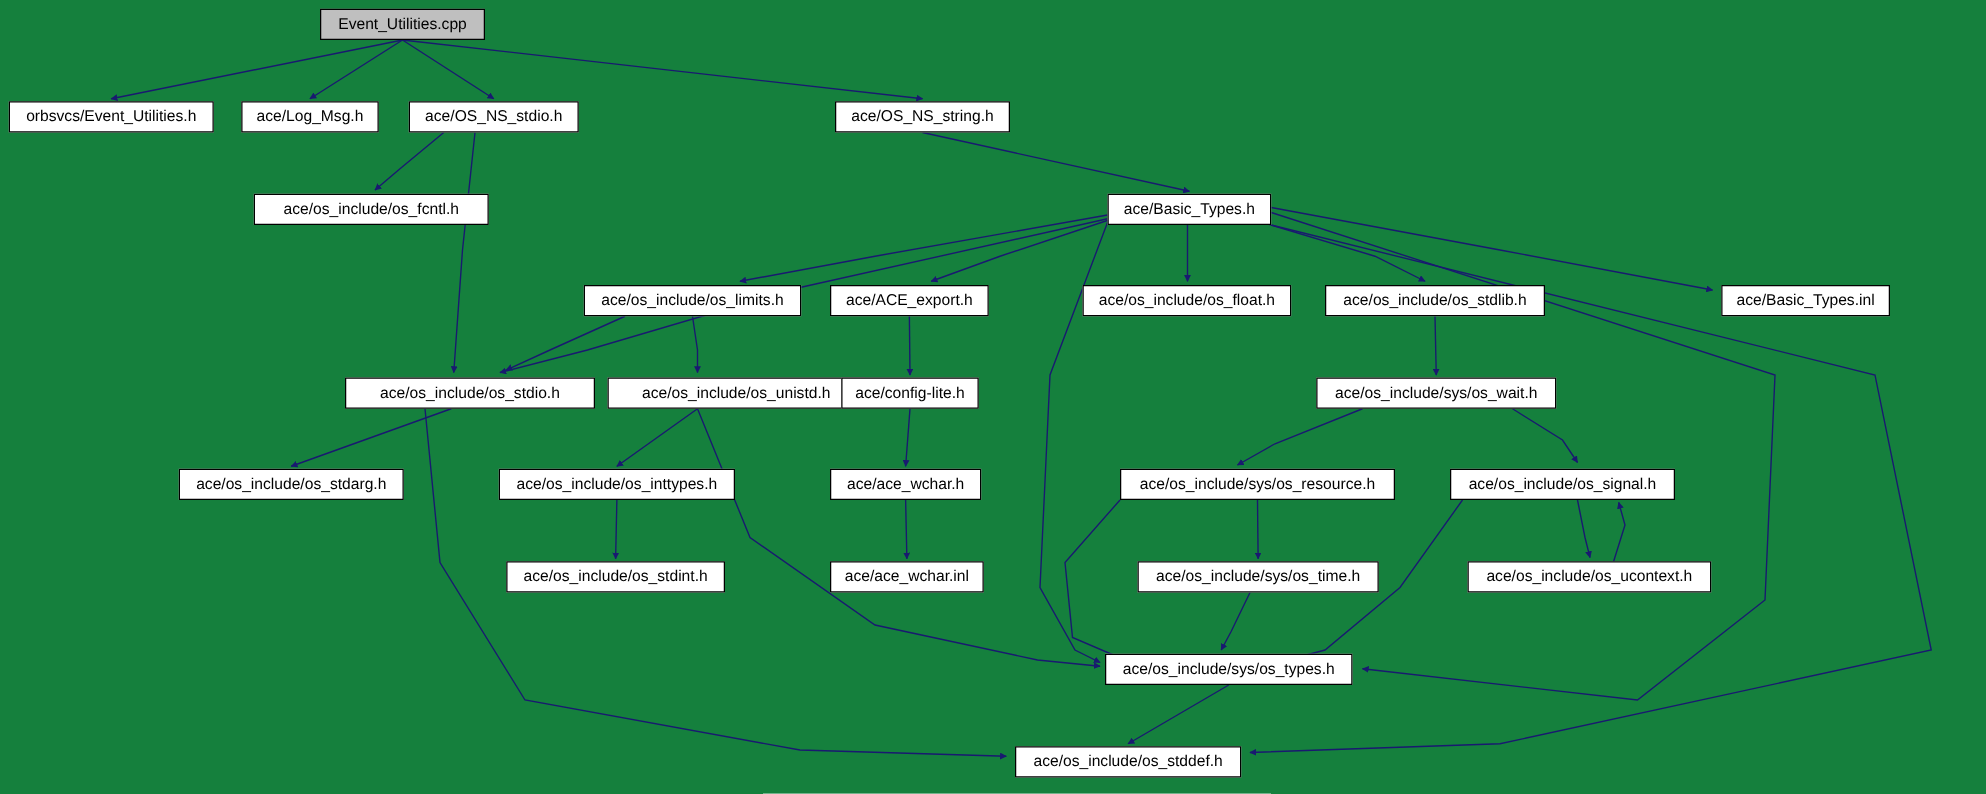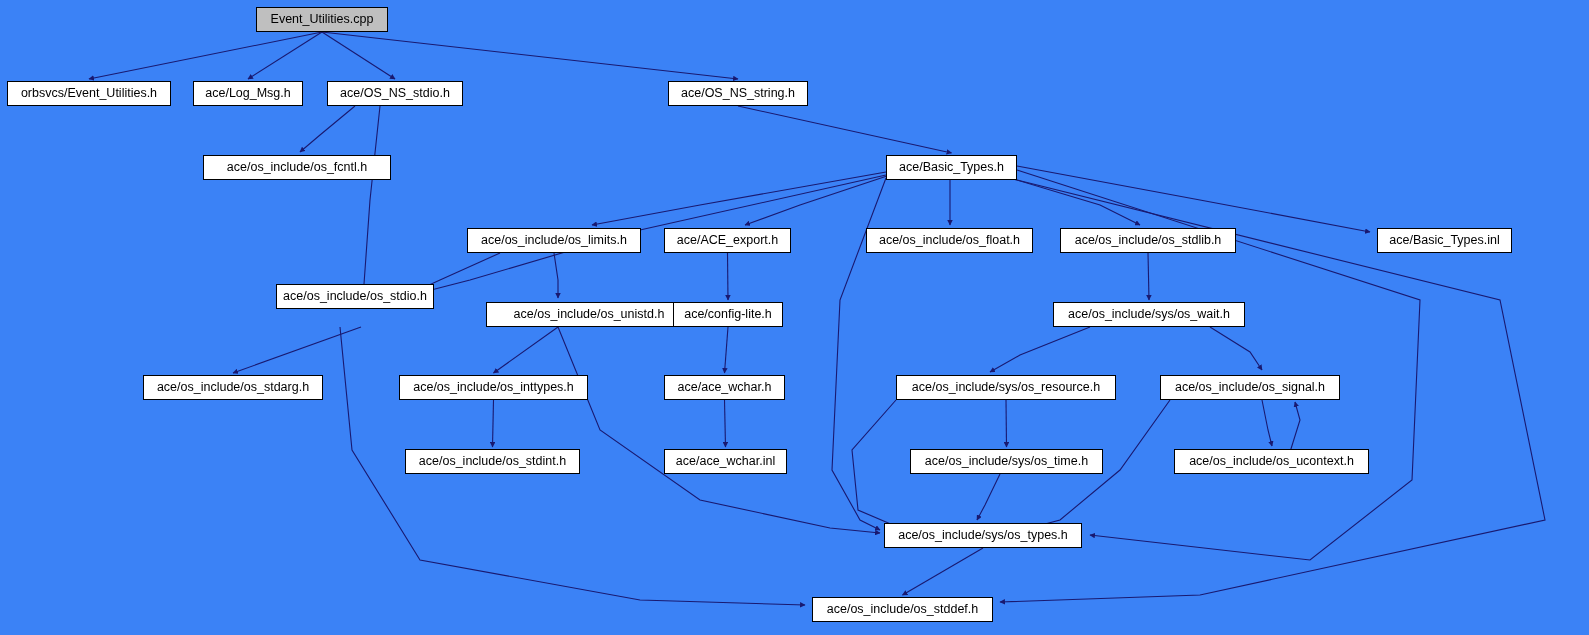--- a/index.html
+++ b/index.html
@@ -4,21 +4,21 @@
 <style>
   html, body {
     margin: 0;
     padding: 0;
     background: #ffffff;
   }
   #graph {
     position: relative;
     width: 1589px;
     height: 635px;
-    background: #3b82f6;
+    background: #15803d;
     font-family: "Liberation Sans", sans-serif;
     overflow: hidden;
   }
   #edge-layer {
     position: absolute;
     left: 0;
     top: 0;
     width: 1589px;
     height: 635px;
     pointer-events: none;
@@ -125,21 +125,21 @@
       </div>
       <div class="node" style="left: 866px; top: 228px; width: 167px;">
         <span class="node-label">ace/os_include/os_float.h</span>
       </div>
       <div class="node" style="left: 1060px; top: 228px; width: 176px;">
         <span class="node-label">ace/os_include/os_stdlib.h</span>
       </div>
       <div class="node" style="left: 1377px; top: 228px; width: 135px;">
         <span class="node-label">ace/Basic_Types.inl</span>
       </div>
-      <div class="node" style="left: 276px; top: 284px; width: 158px; justify-content: center;">
+      <div class="node" style="left: 276px; top: 302px; width: 200px; justify-content: center;">
         <span class="node-label">ace/os_include/os_stdio.h</span>
       </div>
       <div class="node" style="left: 486px; top: 302px; width: 206px;">
         <span class="node-label">ace/os_include/os_unistd.h</span>
       </div>
       <div class="node" style="left: 673px; top: 302px; width: 110px;">
         <span class="node-label">ace/config-lite.h</span>
       </div>
       <div class="node" style="left: 1053px; top: 302px; width: 192px;">
         <span class="node-label">ace/os_include/sys/os_wait.h</span>

